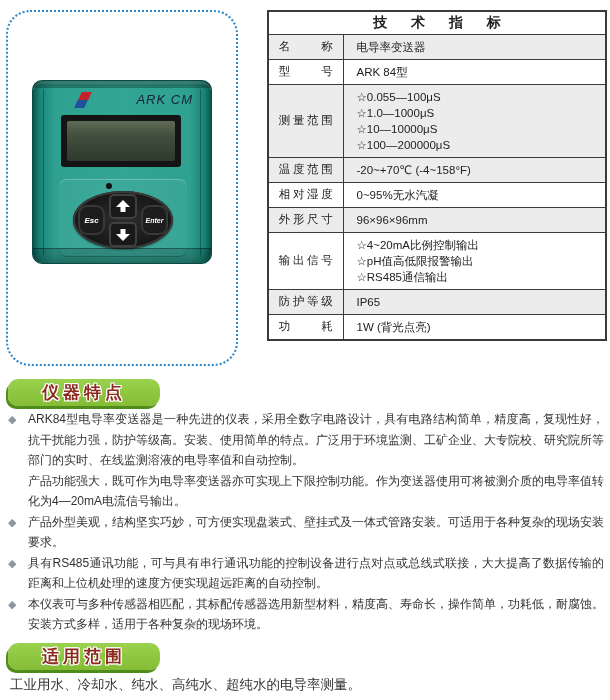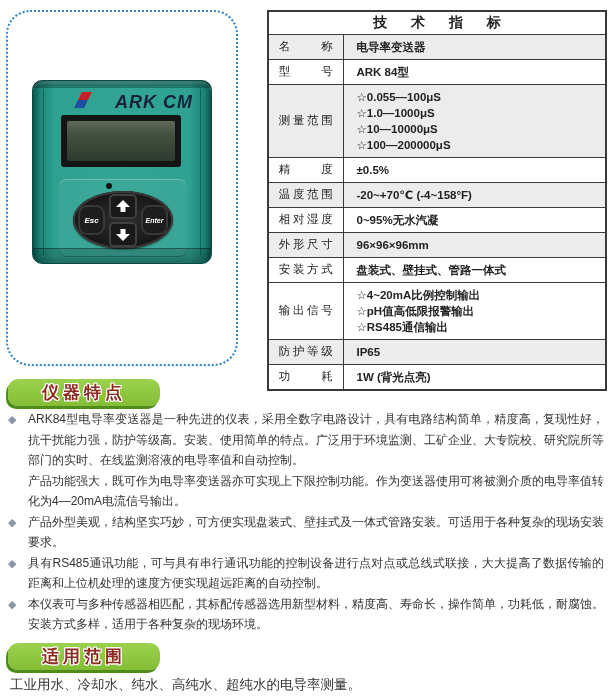--- a/index.html
+++ b/index.html
@@ -16,22 +16,22 @@
     box-shadow:inset 0 3px 0 rgba(255,255,255,.15), inset 0 -4px 6px rgba(0,0,0,.2); }
   .device::before { content:""; position:absolute; top:0; left:0; right:0; height:7px;
     background:rgba(0,0,0,.28); border-radius:10px 10px 0 0; }
   .device::after { content:""; position:absolute; bottom:0; left:0; right:0; height:14px;
     background:rgba(0,0,0,.18); border-top:1px solid rgba(0,0,0,.35); border-radius:0 0 10px 10px; }
   .seam-l,.seam-r { position:absolute; top:8px; bottom:8px; width:1px; background:rgba(0,0,0,.3); }
   .seam-l { left:10px; } .seam-r { right:10px; }
   .logo { position:absolute; left:40px; top:11px; width:20px; height:17px; }
   .logo-red { position:absolute; width:10px; height:8px; background:var(--logo_red); transform:skewX(-25deg); left:7px; top:0; }
   .logo-blue { position:absolute; width:10px; height:8px; background:var(--logo_blue); transform:skewX(-25deg); left:3px; top:8px; }
-  .brand { position:absolute; right:18px; top:11px; font-weight:bold; font-style:italic;
-    font-size:18px; letter-spacing:1px; color:var(--brand_navy); }
+  .brand { position:absolute; right:18px; top:11px; font-weight:normal; font-style:italic;
+    font-size:13px; letter-spacing:1px; color:var(--brand_navy); }
   .lcd { position:absolute; left:28px; top:34px; width:120px; height:52px; background:#141414;
     border-radius:3px; padding:6px; }
   .lcd-screen { width:100%; height:100%; border-radius:2px;
     background:linear-gradient(180deg,#5d6b57 0%,#43503f 35%,#2e3a2d 100%); }
   .panel { position:absolute; left:26px; top:98px; width:128px; height:78px; border-radius:8px;
     background:rgba(255,255,255,.05);
     box-shadow:inset 0 1px 0 rgba(255,255,255,.25), inset 0 -1px 0 rgba(0,0,0,.25); }
   .dot { position:absolute; left:73px; top:102px; width:6px; height:6px; border-radius:50%; background:#111; }
   .keypad { position:absolute; left:40px; top:110px; width:100px; height:58px; border-radius:50%;
     background:radial-gradient(ellipse at center,#2e2e2e 0%,#151515 72%);
@@ -55,21 +55,21 @@
   table { border-collapse:collapse; width:340px; font-size:11.5px; color:#222;
     border:2px solid var(--table_border); }
   td { border:1px solid var(--table_border); }
   .title-cell { height:23px; text-align:center; font-weight:bold; font-size:14px;
     letter-spacing:10px; padding-left:10px; background:#fff; }
   tr.stripe { background:var(--stripe); }
   td.lbl { width:75px; text-align:center; height:24px;margin-left:24px; }
   .lblspan { display:inline-block; width:54px; text-align:justify; text-align-last:justify; }
   td.val { padding:4px 4px 4px 13px; }
   .vline { line-height:16px; }
-  .vline span { display:inline-block; min-width:121px; margin-right:4px;font-weight:bold; }
+  .vline span { display:inline-block; min-width:121px; margin-right:4px; }
 
   
   .banner { position:absolute; width:152px; text-align:center; padding:2px 0;
     background:linear-gradient(var(--banner_green_hi),var(--banner_green));
     color:var(--banner_text); font-size:17px; font-weight:bold; letter-spacing:4px;
     border-radius:10px; box-shadow:-2px 3px 0 var(--banner_shadow);
     text-shadow:-1px -1px 0 #fff,1px -1px 0 #fff,-1px 1px 0 #fff,1px 1px 0 #fff,0 -1px 0 #fff,0 1px 0 #fff,-1px 0 0 #fff,1px 0 0 #fff; }
   #features-banner { left:8px; top:379px; }
   #applications-banner { left:8px; top:643px; }
   #features-list { position:absolute; left:8px; top:409px; width:596px; }
@@ -130,48 +130,36 @@
               <div class="vline"><span>ARK 84型</span></div>
             </td>
           </tr>
           <tr class="stripe">
             <td class="lbl"><span class="lblspan">测量范围</span></td>
             <td class="val">
               <div class="vline"><span>☆0.055—100μS</span><span>☆1.0—1000μS</span></div>
               <div class="vline"><span>☆10—10000μS</span><span>☆100—200000μS</span></div>
             </td>
           </tr>
-          <tr>
-            <td class="lbl"><span class="lblspan">精度</span></td>
-            <td class="val">
-              <div class="vline"><span>±0.5%</span></div>
-            </td>
-          </tr>
           <tr class="stripe">
             <td class="lbl"><span class="lblspan">温度范围</span></td>
             <td class="val">
               <div class="vline"><span>-20~+70℃ (-4~158°F)</span></div>
             </td>
           </tr>
           <tr>
             <td class="lbl"><span class="lblspan">相对湿度</span></td>
             <td class="val">
               <div class="vline"><span>0~95%无水汽凝</span></div>
             </td>
           </tr>
           <tr class="stripe">
             <td class="lbl"><span class="lblspan">外形尺寸</span></td>
             <td class="val">
               <div class="vline"><span>96×96×96mm</span></div>
-            </td>
-          </tr>
-          <tr>
-            <td class="lbl"><span class="lblspan">安装方式</span></td>
-            <td class="val">
-              <div class="vline"><span>盘装式、壁挂式、管路一体式</span></div>
             </td>
           </tr>
           <tr>
             <td class="lbl"><span class="lblspan">输出信号</span></td>
             <td class="val">
               <div class="vline"><span>☆4~20mA比例控制输出</span><span>☆pH值高低限报警输出</span></div>
               <div class="vline"><span>☆RS485通信输出</span></div>
             </td>
           </tr>
           <tr class="stripe">

